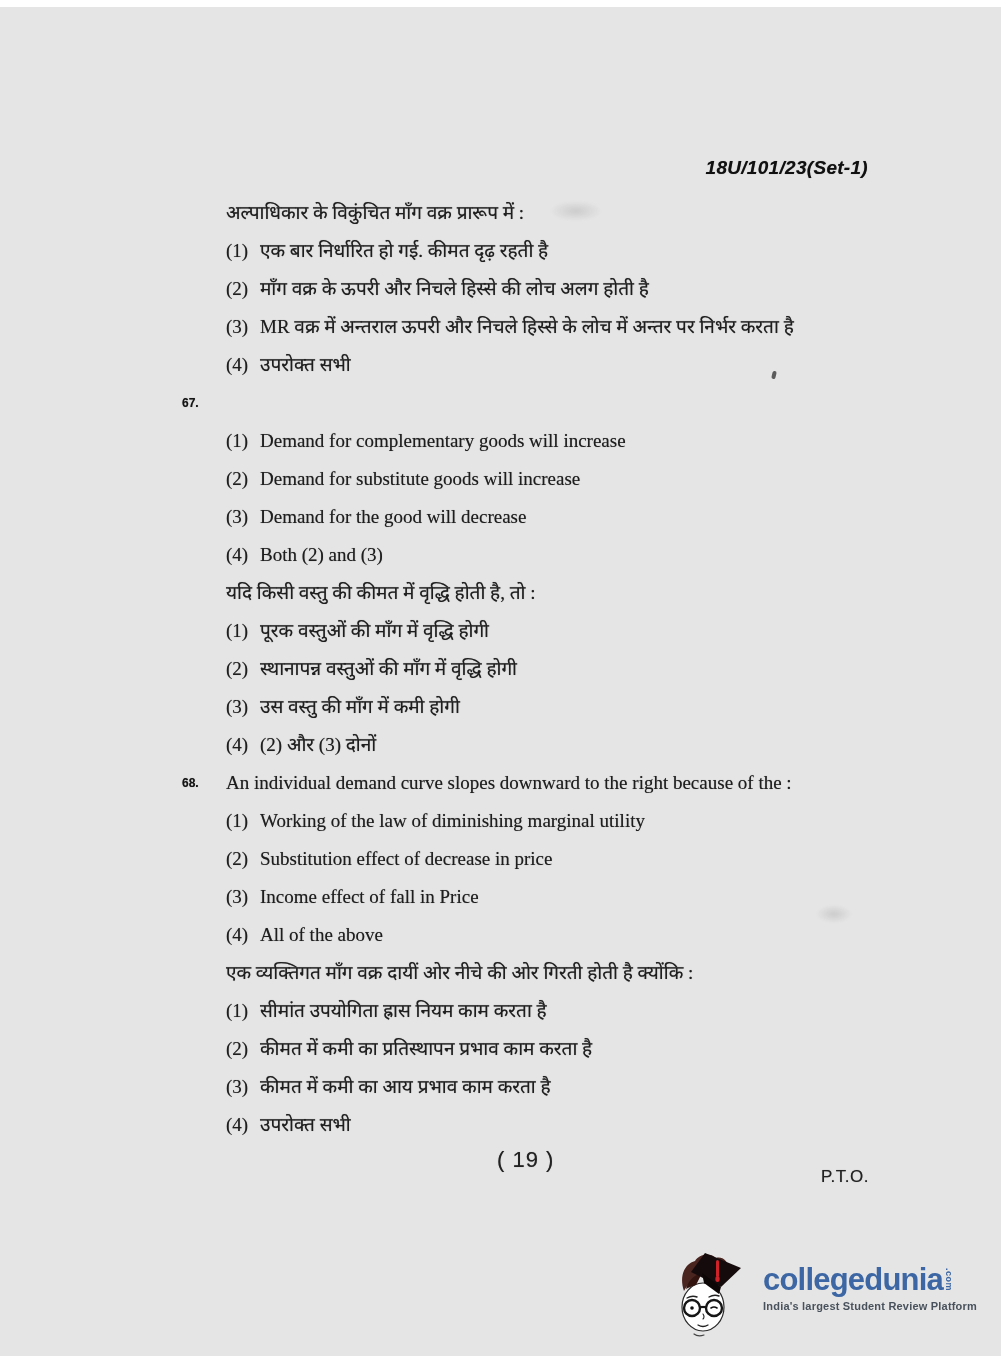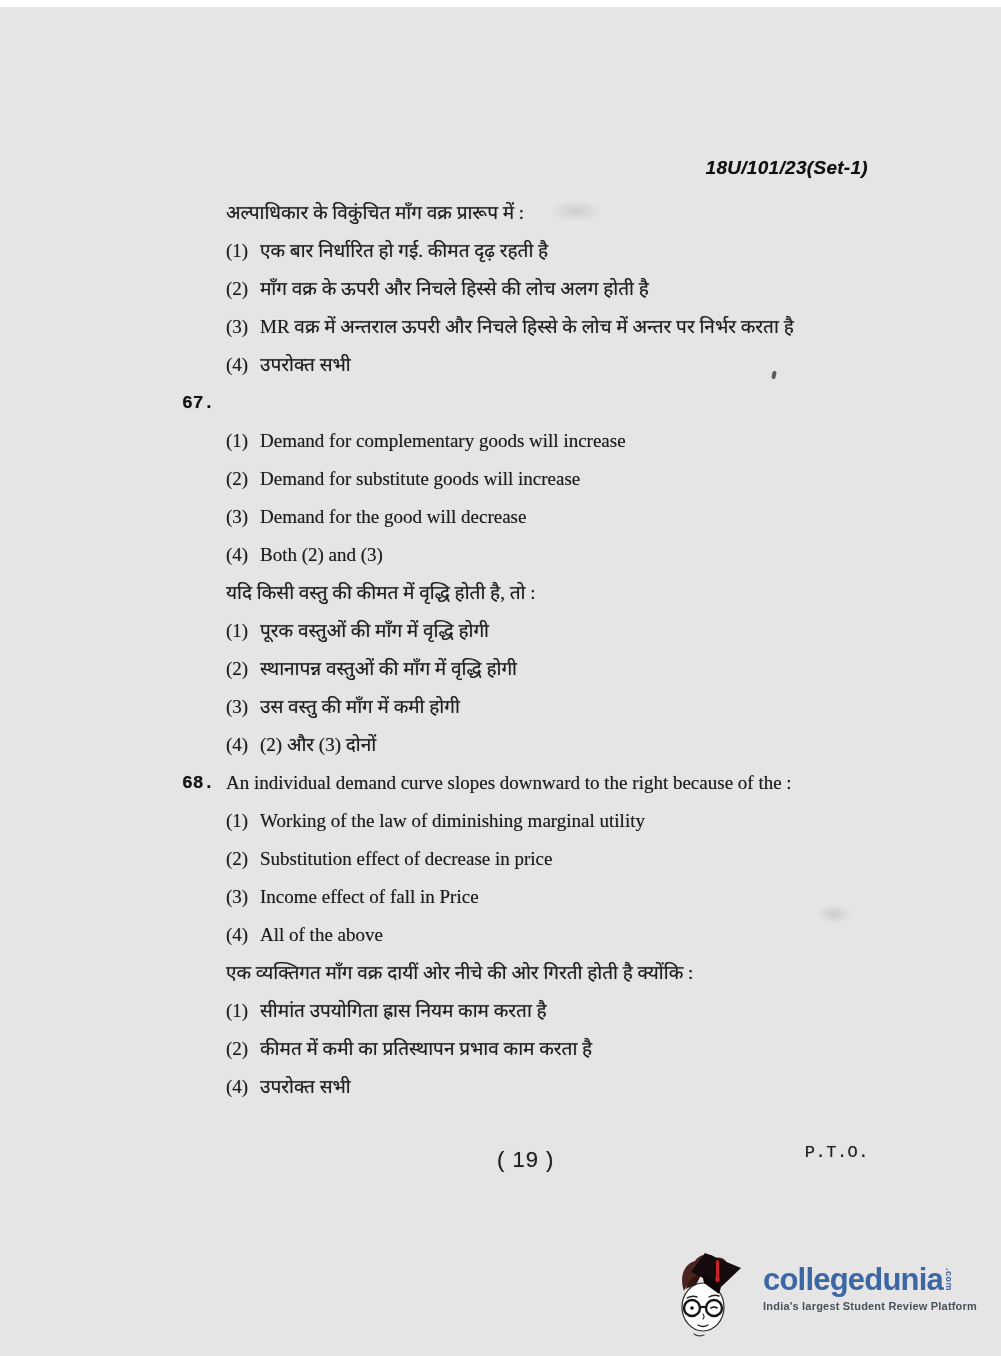--- a/index.html
+++ b/index.html
@@ -46,23 +46,23 @@
     line-height: 26px;
     font-size: 19px;
     white-space: nowrap;
   }
 
   .q-block { position: relative; }
 
   .q-num {
     position: absolute;
     left: -44px;
-    font-family: Liberation Mono, monospace;
-    font-weight: bold;
-    font-size: 18px;
+    font-family: Liberation Sans, sans-serif;
+    font-weight: bold;
+    font-size: 12px;
     color: #141414;
   }
 
   .opt-marker {
     display: inline-block;
     width: 34px;
     vertical-align: top;
   }
 
   .footer-pagenum {
@@ -70,25 +70,25 @@
     top: 1140px;
     left: 497px;
     font-size: 22px;
     letter-spacing: 1px;
     font-family: "Liberation Sans", "DejaVu Sans", sans-serif;
     color: #222;
   }
 
   .footer-pto {
     position: absolute;
-    top: 1136px;
+    top: 1160px;
     right: 132px;
     font-size: 17px;
     letter-spacing: 0.5px;
-    font-family: Liberation Mono, monospace;
+    font-family: Liberation Sans, sans-serif;
     color: #222;
   }
 
   
   .cd-logo {
     position: absolute;
     top: 1244px;
     right: 24px;
     display: flex;
     align-items: flex-start;
@@ -184,20 +184,21 @@
       <div class="line"><span class="opt-marker">(1)</span><span>Working of the law of diminishing marginal utility</span></div>
       <div class="line"><span class="opt-marker">(2)</span><span>Substitution effect of decrease in price</span></div>
       <div class="line"><span class="opt-marker">(3)</span><span>Income effect of fall in Price</span></div>
       <div class="line"><span class="opt-marker">(4)</span><span>All of the above</span></div>
     </section>
 
     <section class="q-block">
       <div class="line">एक व्यक्तिगत माँग वक्र दायीं ओर नीचे की ओर गिरती होती है क्योंकि :</div>
       <div class="line"><span class="opt-marker">(1)</span><span>सीमांत उपयोगिता ह्रास नियम काम करता है</span></div>
       <div class="line"><span class="opt-marker">(2)</span><span>कीमत में कमी का प्रतिस्थापन प्रभाव काम करता है</span></div>
+      <div class="line"><span class="opt-marker">(3)</span><span>कीमत में कमी का आय प्रभाव काम करता है</span></div>
       <div class="line"><span class="opt-marker">(4)</span><span>उपरोक्त सभी</span></div>
     </section>
 
   </main>
 
   <div class="footer-pagenum ink">( 19 )</div>
   <div class="footer-pto ink">P.T.O.</div>
 
   <div class="cd-logo">
     <svg class="mascot" viewBox="0 0 64 88" aria-hidden="true">

